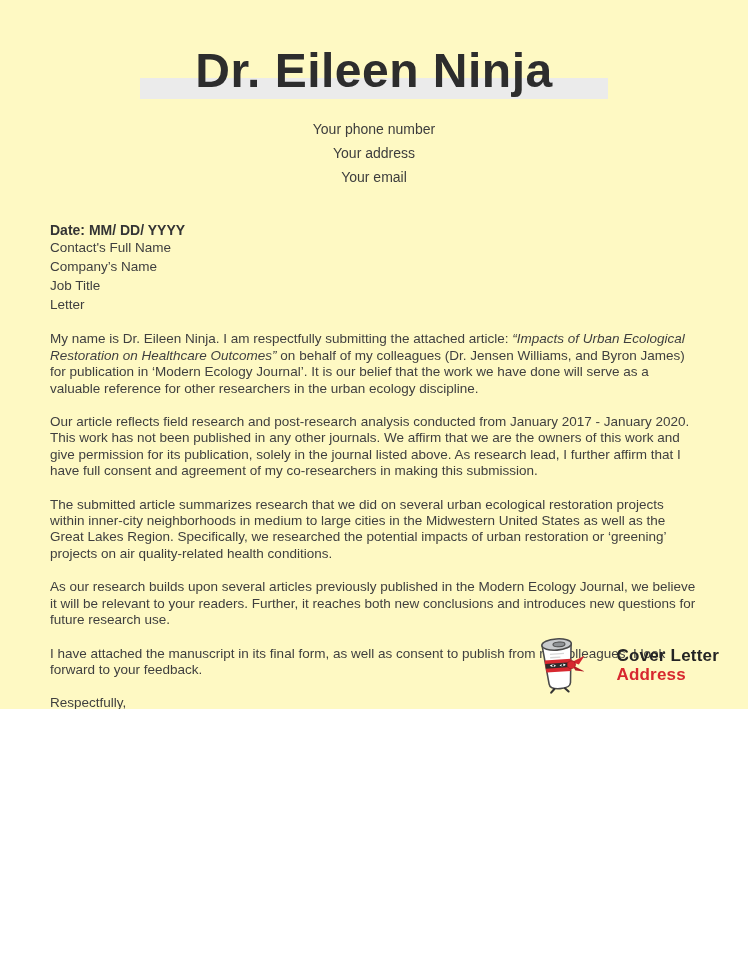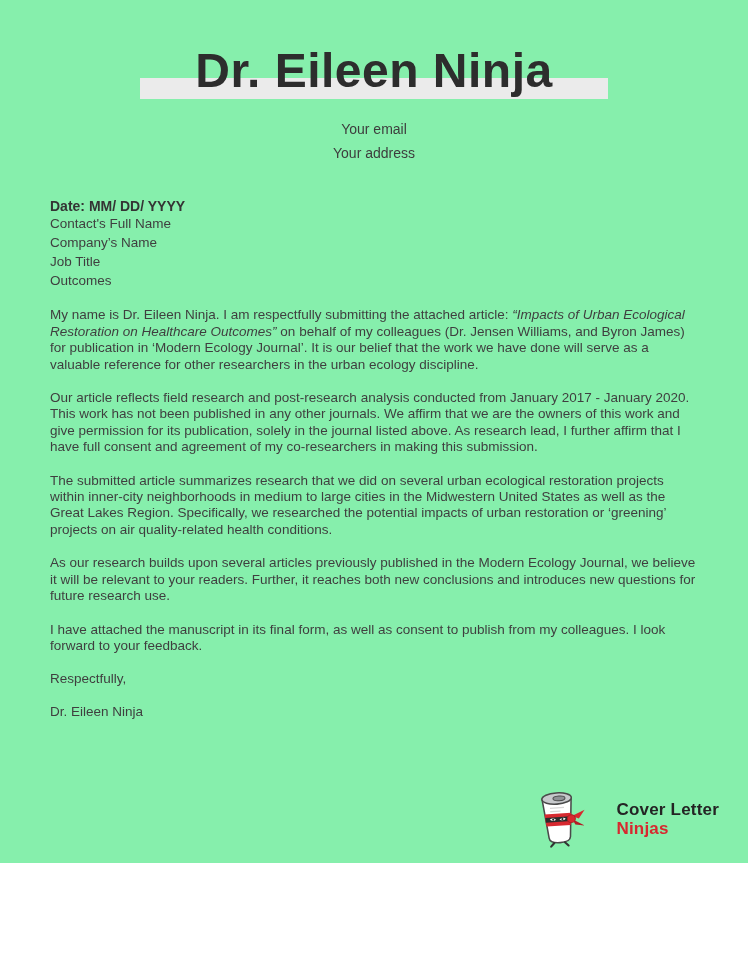--- a/index.html
+++ b/index.html
@@ -1,20 +1,20 @@
 <!DOCTYPE html>
 <html><head>
 <meta charset="utf-8">
 <style>
   html, body { margin:0; padding:0; background:#ffffff; }
   .page {
     position:relative;
-    width:748px; height:863px;
+    width:748px; height:709px;
     margin:0 auto;
-    background:#86efac;
+    background:#fef9c3;
     font-family:"Liberation Sans", sans-serif;
     color:#3f3f3f;
     overflow:hidden;
   }
   
   .title-bar {
     position:absolute; left:140px; top:78px;
     width:468px; height:21px;
     background:#ebebeb;
   }
@@ -57,32 +57,33 @@
 </style>
 </head>
 <body>
 
 <div class="page">
 
   <div class="title-bar"></div>
   <h1 class="page-title">Dr. Eileen Ninja</h1>
 
   <div class="contact-block">
+    <div>Your phone number</div>
+    <div>Your address</div>
     <div>Your email</div>
-    <div>Your address</div>
   </div>
 
   <div class="letter-body">
     <p class="date-line">Date: MM/ DD/ YYYY</p>
 
     <div class="recipient-block">
       <div>Contact's Full Name</div>
       <div>Company’s Name</div>
       <div>Job Title</div>
-      <div>Outcomes</div>
+      <div>Letter</div>
     </div>
 
 
     <p class="para"><span>My name is Dr. Eileen Ninja. I am respectfully submitting the attached article: </span><em>“Impacts of Urban Ecological Restoration on Healthcare Outcomes”</em><span> on behalf of my colleagues (Dr. Jensen Williams, and Byron James) for publication in ‘Modern Ecology Journal’. It is our belief that the work we have done will serve as a valuable reference for other researchers in the urban ecology discipline.</span></p>
 
     <p class="para">Our article reflects field research and post-research analysis conducted from January 2017 - January 2020. This work has not been published in any other journals. We affirm that we are the owners of this work and give permission for its publication, solely in the journal listed above. As research lead, I further affirm that I have full consent and agreement of my co-researchers in making this submission.</p>
     <p class="para">The submitted article summarizes research that we did on several urban ecological restoration projects within inner-city neighborhoods in medium to large cities in the Midwestern United States as well as the Great Lakes Region. Specifically, we researched the potential impacts of urban restoration or ‘greening’ projects on air quality-related health conditions.</p>
     <p class="para">As our research builds upon several articles previously published in the Modern Ecology Journal, we believe it will be relevant to your readers. Further, it reaches both new conclusions and introduces new questions for future research use.</p>
     <p class="para">I have attached the manuscript in its final form, as well as consent to publish from my colleagues. I look forward to your feedback.</p>
 
@@ -113,17 +114,17 @@
 
         <path d="M46.5 30 L60 24.5 L53.5 33 Z" fill="#d7282f"></path>
         <path d="M46.5 33 L59 40.5 L49.5 39 Z" fill="#b21e26"></path>
         <circle cx="45.8" cy="32.6" r="4.1" fill="#d7282f" stroke="#a81e24" stroke-width="1"></circle>
 
         <path d="M26.5 56.5 L23 60 M37.5 56.5 L41 60" stroke="#333333" stroke-width="2.2" stroke-linecap="round"></path>
       </g>
     </svg>
     <div class="logo-text">
       <div class="line1">Cover Letter</div>
-      <div class="line2">Ninjas</div>
+      <div class="line2">Address</div>
     </div>
   </div>
 
 </div>
 
 </body></html>

